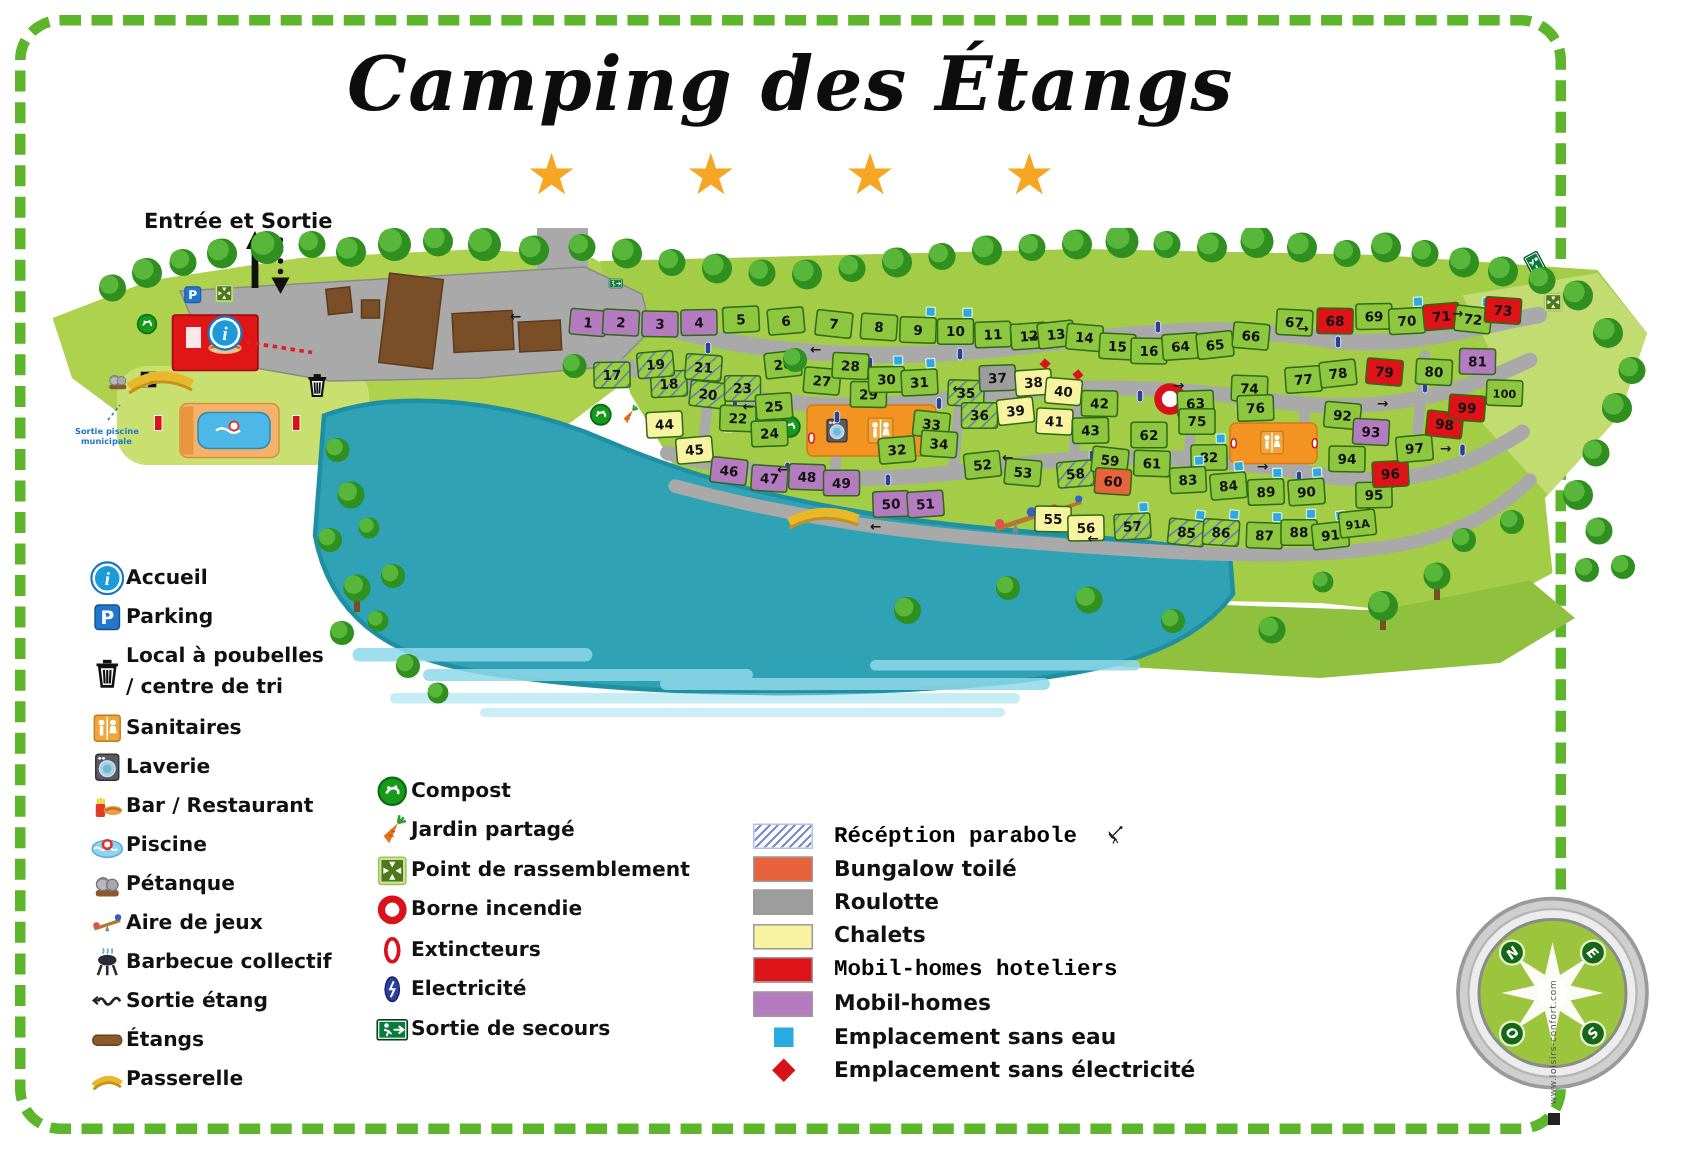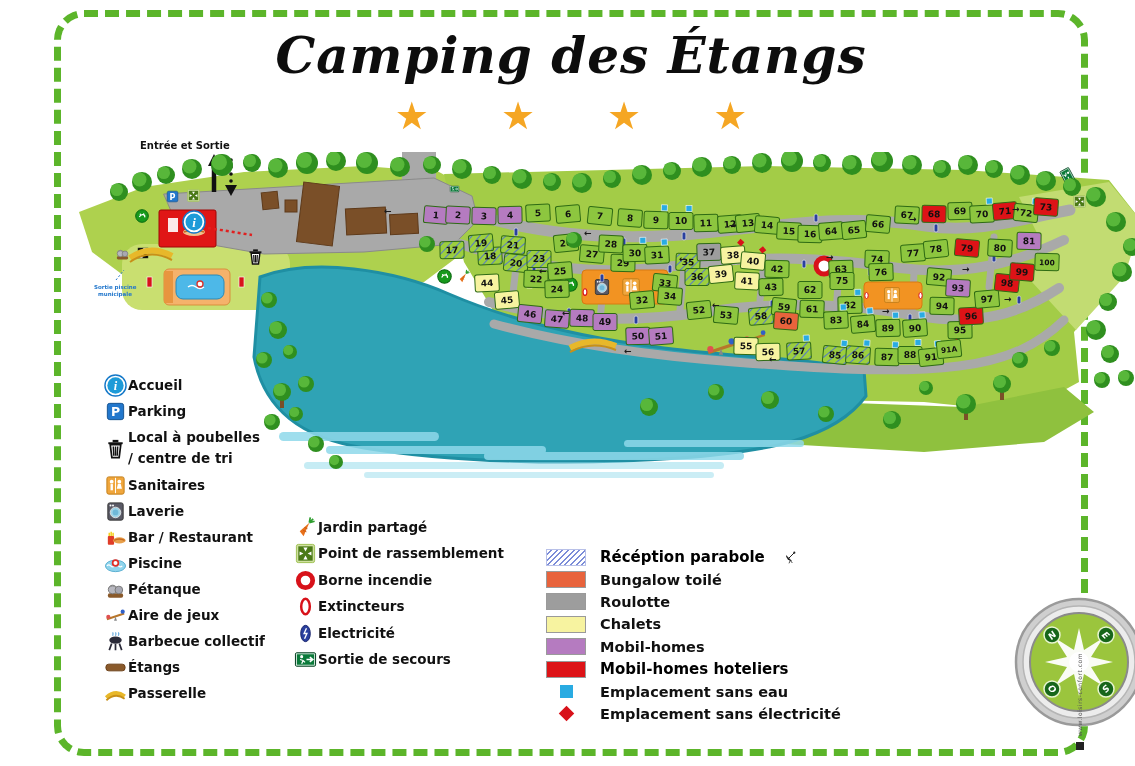--- a/index.html
+++ b/index.html
@@ -1,41 +1,41 @@
 <!DOCTYPE html>
 <html><head>
 <meta charset="utf-8">
 <style>
   html,body{margin:0;padding:0;background:#fff;overflow:hidden;}
-  #page{position:relative;width:1054px;height:766px;background:#fff;font-family:"DejaVu Sans","Liberation Sans",sans-serif;margin-left:44px;}
+  #page{position:relative;width:1054px;height:766px;background:#fff;font-family:"DejaVu Sans","Liberation Sans",sans-serif;}
   .frame{position:absolute;inset:10px;border:7px dashed #5cb52a;border-radius:30px;pointer-events:none;}
   .title{position:absolute;top:26px;left:0;right:0;text-align:center;
     font-family:"DejaVu Serif","Liberation Serif",serif;font-style:italic;font-weight:bold;
     font-size:50px;color:#0d0d0d;letter-spacing:1px;}
   .stars{position:absolute;top:94px;left:0;right:0;text-align:center;color:#f5a623;
     font-size:38px;letter-spacing:30px;text-indent:30px;}
-  .entrance{position:absolute;left:96px;top:140px;font-size:10px;font-weight:bold;color:#111;}
+  .entrance{position:absolute;left:96px;top:140px;font-size:14px;font-weight:bold;color:#111;}
   #mapsvg{position:absolute;left:20px;top:152px;}
   
   .legendL{position:absolute;left:58px;top:372px;width:235px;}
   .legendM{position:absolute;left:248px;top:514px;width:245px;}
   .legendR{position:absolute;left:502px;top:546px;width:330px;}
   .lrow{display:flex;align-items:center;height:26px;font-size:13.5px;font-weight:bold;color:#111;}
   .legendM .lrow{height:26.5px;}
   .lrow.tall{height:48px;}
   .lrow .ic{width:26px;display:flex;justify-content:center;}
   .lrow .ic svg{width:23px;height:23px;}
   .ltext{line-height:21px;}
   .rrow{display:flex;align-items:center;gap:14px;height:22.4px;font-size:14.5px;font-weight:bold;color:#111;}
   .rrow .swbox{width:40px;display:flex;justify-content:center;}
   .sw{width:40px;height:15px;border:1px solid #9a9a9a;}
   .sw.hatch{background:repeating-linear-gradient(135deg,#ffffff 0 2.5px,#7b8cd8 2.5px 4px);border-color:#b8c0e8;}
   .sw.sqblue{width:13px;height:13px;background:#29abe2;border:none;}
   .sw.diared{width:11px;height:11px;background:#d8121a;border:none;transform:rotate(45deg);}
-  .rtext.b{font-weight:bold;color:#000;font-size:15px;}
+  .rtext.b{font-weight:bold;color:#000;font-size:15px;font-family:Liberation Mono, monospace;}
   .dish{width:16px;height:16px;margin-left:4px;}
   .compass{position:absolute;left:950px;top:590px;}
   .credit{position:absolute;right:15px;bottom:30px;writing-mode:vertical-rl;transform:rotate(180deg);
     font-size:6px;color:#555;letter-spacing:0.5px;}
   .qr{position:absolute;right:14px;bottom:16px;width:8px;height:8px;background:#222;}
 </style>
 </head>
 <body>
 
 <svg width="0" height="0" style="position:absolute">
@@ -971,35 +971,51 @@
         <span class="ic">
           <svg viewBox="0 0 24 24">
             <use href="#ic-barbecue"></use>
           </svg>
         </span>
         <div class="ltext">Barbecue collectif</div>
       </div>
       <div class="lrow">
         <span class="ic">
           <svg viewBox="0 0 24 24">
+            <use href="#ic-sortie-etang"></use>
+          </svg>
+        </span>
+        <div class="ltext">Sortie étang</div>
+      </div>
+      <div class="lrow">
+        <span class="ic">
+          <svg viewBox="0 0 24 24">
             <use href="#ic-prive"></use>
           </svg>
         </span>
         <div class="ltext">Étangs</div>
       </div>
       <div class="lrow">
         <span class="ic">
           <svg viewBox="0 0 24 24">
             <use href="#ic-passerelle"></use>
           </svg>
         </span>
         <div class="ltext">Passerelle</div>
       </div>
     </div>
   <div class="legendM" id="legendM">
+      <div class="lrow">
+        <span class="ic">
+          <svg viewBox="0 0 24 24">
+            <use href="#ic-compost"></use>
+          </svg>
+        </span>
+        <div class="ltext">Compost</div>
+      </div>
       <div class="lrow">
         <span class="ic">
           <svg viewBox="0 0 24 24">
             <use href="#ic-jardin"></use>
           </svg>
         </span>
         <div class="ltext">Jardin partagé</div>
       </div>
       <div class="lrow">
         <span class="ic">
@@ -1065,29 +1081,29 @@
         <span class="rtext">Roulotte</span>
       </div>
       <div class="rrow">
         <span class="swbox">
           <span class="sw" style="background: rgb(247, 243, 160);"></span>
         </span>
         <span class="rtext">Chalets</span>
       </div>
       <div class="rrow">
         <span class="swbox">
-          <span class="sw" style="background: rgb(181, 123, 192);"></span>
-        </span>
-        <span class="rtext">Mobil-homes</span>
+          <span class="sw" style="background: rgb(221, 19, 23);"></span>
+        </span>
+        <span class="rtext b">Mobil-homes hoteliers</span>
       </div>
       <div class="rrow">
         <span class="swbox">
-          <span class="sw" style="background: rgb(221, 19, 23);"></span>
-        </span>
-        <span class="rtext b">Mobil-homes hoteliers</span>
+          <span class="sw" style="background: rgb(181, 123, 192);"></span>
+        </span>
+        <span class="rtext">Mobil-homes</span>
       </div>
       <div class="rrow">
         <span class="swbox">
           <span class="sw sqblue"></span>
         </span>
         <span class="rtext">Emplacement sans eau</span>
       </div>
       <div class="rrow">
         <span class="swbox">
           <span class="sw diared"></span>

